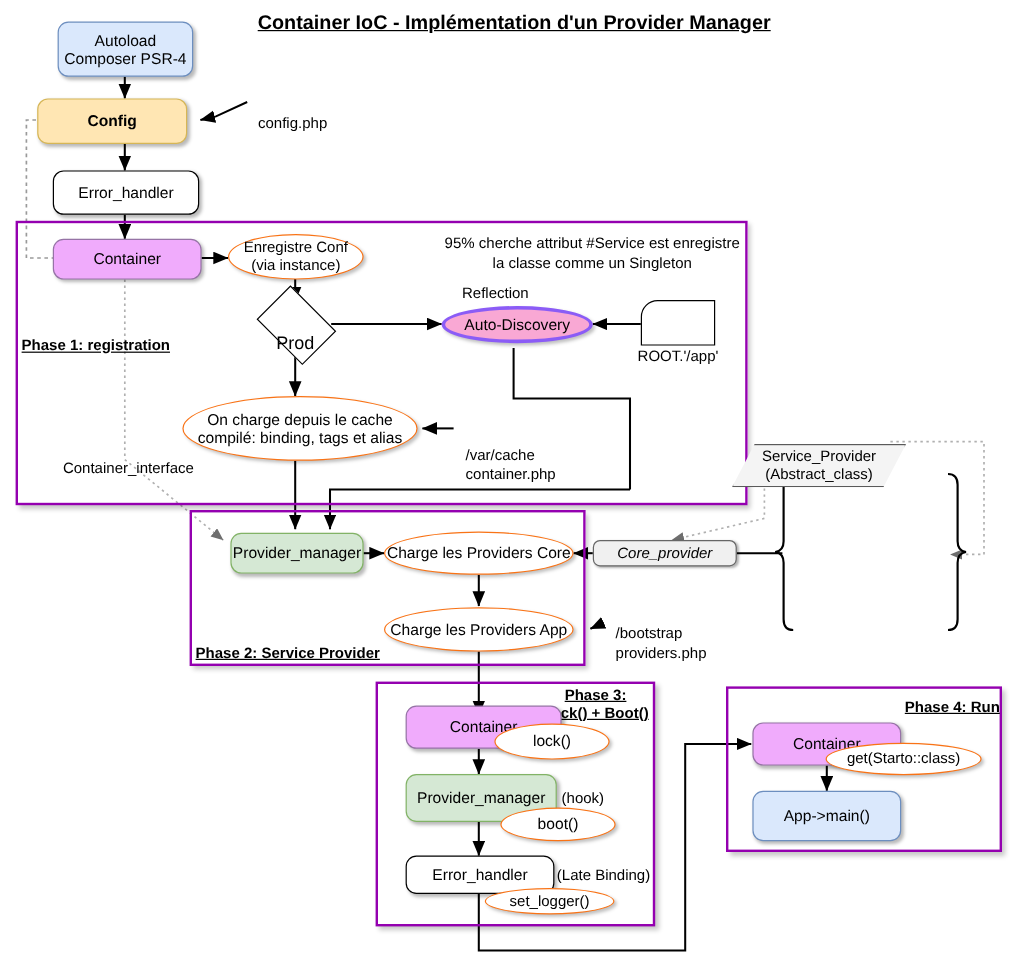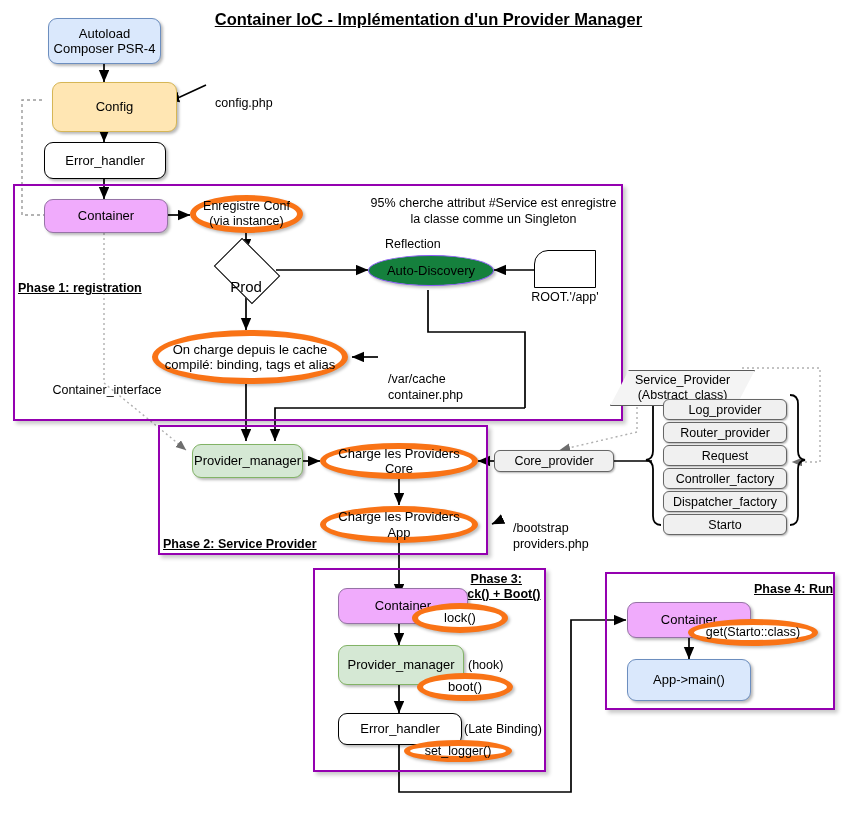--- a/index.html
+++ b/index.html
@@ -15,23 +15,23 @@
   .rbox{border-radius:9px;border:1px solid #000;background:#fff;
         box-shadow:2px 2px 3px rgba(0,0,0,.28);}
   .blue{background:#dae8fc;border-color:#6c8ebf;}
   .yellow{background:#ffe6b3;border-color:#d6b656;}
   .purple{background:#f0abfc;border-color:#9673a6;}
   .green{background:#d5e8d4;border-color:#82b366;}
   .white{background:#fff;border-color:#000;}
   .gray-lite{background:#f0f0f0;border:1px solid #666;border-radius:6px;
              box-shadow:1px 1px 2px rgba(0,0,0,.3);}
 
-  .oval{border:6px solid #f97316;border-radius:50%;background:#fff;
+  .oval{border:1px solid #f97316;border-radius:50%;background:#fff;
         box-shadow:2px 2px 3px rgba(0,0,0,.25);}
-  .oval-slate{background:#15803d;border:1px solid #8b5cf6;}
+  .oval-slate{background:#f9a8d4;border:3px solid #8b5cf6;}
   .phase-label{position:absolute;font-size:12.5px;font-weight:bold;
                text-decoration:underline;color:#000000;white-space:pre-line;
                line-height:1.2;}
   .phase-box{position:absolute;border:2px solid #9400b0;background:transparent;
              box-shadow:3px 3px 4px rgba(0,0,0,.22);box-sizing:border-box;}
 
   #title{position:absolute;left:0;top:10px;width:857px;text-align:center;
          font-size:16.5px;font-weight:bold;text-decoration:underline;}
 
   .note{position:absolute;box-sizing:border-box;font-size:12.5px;
@@ -137,21 +137,21 @@
 
     <g stroke="#000" stroke-width="1.8" fill="none">
       <path d="M661,395 q-8,0 -8,9 l0,47 q0,8 -7,9 q7,1 7,9 l0,47 q0,9 8,9"></path>
       <path d="M790,395 q8,0 8,9 l0,47 q0,8 7,9 q-7,1 -7,9 l0,47 q0,9 -8,9"></path>
     </g>
   </svg>
 
   <div class="node rbox blue" style="left:48px;top:18px;width:113px;height:46px;">Autoload
 Composer PSR-4</div>
 
-  <div class="node rbox yellow" style="left:52px;top:82px;width:125px;height:50px;">Config</div>
+  <div class="node rbox yellow" style="left:31px;top:82px;width:125px;height:38px;font-weight:bold;">Config</div>
 
   <div class="note" style="left:205px;top:57px;width:82px;height:48px;">
     <svg class="note-body" viewBox="0 0 82 48" preserveAspectRatio="none">
       <path d="M1,1 H81 V34 q-20,12 -40,2 q-20,-10 -40,2 Z" fill="#ffe6b3" stroke="#d6b656" stroke-width="1.4"></path>
     </svg>
     <span>config.php</span>
   </div>
 
   <div class="node rbox white" style="left:44px;top:142px;width:122px;height:37px;">Error_handler</div>
 
@@ -193,53 +193,33 @@
 
   <div class="phase-box" style="left:158px;top:425px;width:330px;height:130px;"></div>
   <div class="phase-label" style="left:163px;top:537px;">Phase 2: Service Provider</div>
 
   <div class="node rbox green" style="left:192px;top:444px;width:111px;height:34px;">Provider_manager</div>
 
   <div class="node oval" style="left:320px;top:506px;width:158px;height:37px;">Charge les Providers App</div>
 
   <div class="node oval" style="left:320px;top:443px;width:158px;height:36px;">Charge les Providers Core</div>
 
-  <div class="node gray-lite" style="left:494px;top:450px;width:120px;height:22px;font-size:12.5px;">Core_provider</div>
+  <div class="node gray-lite" style="left:494px;top:450px;width:120px;height:22px;font-size:12.5px;font-style:italic;">Core_provider</div>
 
   <div class="note" style="left:503px;top:482px;width:115px;height:50px;">
     <svg class="note-body" viewBox="0 0 115 50" preserveAspectRatio="none">
       <path d="M1,1 H114 V36 q-28,13 -56,2 q-28,-11 -57,2 Z" fill="#ffe6b3" stroke="#d6b656" stroke-width="1.4"></path>
     </svg>
     <span>/bootstrap
     providers.php</span>
   </div>
 
   <div class="paral" style="left:610px;top:342px;width:145px;height:36px;margin-top:28px;">Service_Provider
 (Abstract_class)</div>
 
-  <div id="provider-list" style="position:absolute;left:663px;top:399px;width:124px;">
-      <div class="gray-lite" style="height: 19px; margin-bottom: 2px; display: flex; align-items: center; justify-content: center; font-size: 12.5px;">
-        <span>Log_provider</span>
-      </div>
-      <div class="gray-lite" style="height: 19px; margin-bottom: 2px; display: flex; align-items: center; justify-content: center; font-size: 12.5px;">
-        <span>Router_provider</span>
-      </div>
-      <div class="gray-lite" style="height: 19px; margin-bottom: 2px; display: flex; align-items: center; justify-content: center; font-size: 12.5px;">
-        <span>Request</span>
-      </div>
-      <div class="gray-lite" style="height: 19px; margin-bottom: 2px; display: flex; align-items: center; justify-content: center; font-size: 12.5px;">
-        <span>Controller_factory</span>
-      </div>
-      <div class="gray-lite" style="height: 19px; margin-bottom: 2px; display: flex; align-items: center; justify-content: center; font-size: 12.5px;">
-        <span>Dispatcher_factory</span>
-      </div>
-      <div class="gray-lite" style="height: 19px; margin-bottom: 2px; display: flex; align-items: center; justify-content: center; font-size: 12.5px;">
-        <span>Starto</span>
-      </div>
-    </div>
 
   <div class="phase-box" style="left:313px;top:568px;width:233px;height:204px;"></div>
   <div class="phase-label" style="left:452px;top:572px;text-align:center;">Phase 3:
 Lock() + Boot()</div>
 
   <div class="node rbox purple" style="left:338px;top:588px;width:130px;height:36px;">Container</div>
   <div class="node oval" style="left:412px;top:603px;width:96px;height:30px;">lock()</div>
 
   <div class="node rbox green" style="left:338px;top:645px;width:126px;height:40px;">Provider_manager</div>
   <div class="freetext" style="left:468px;top:658px;width:60px;text-align:left;">(hook)</div>

